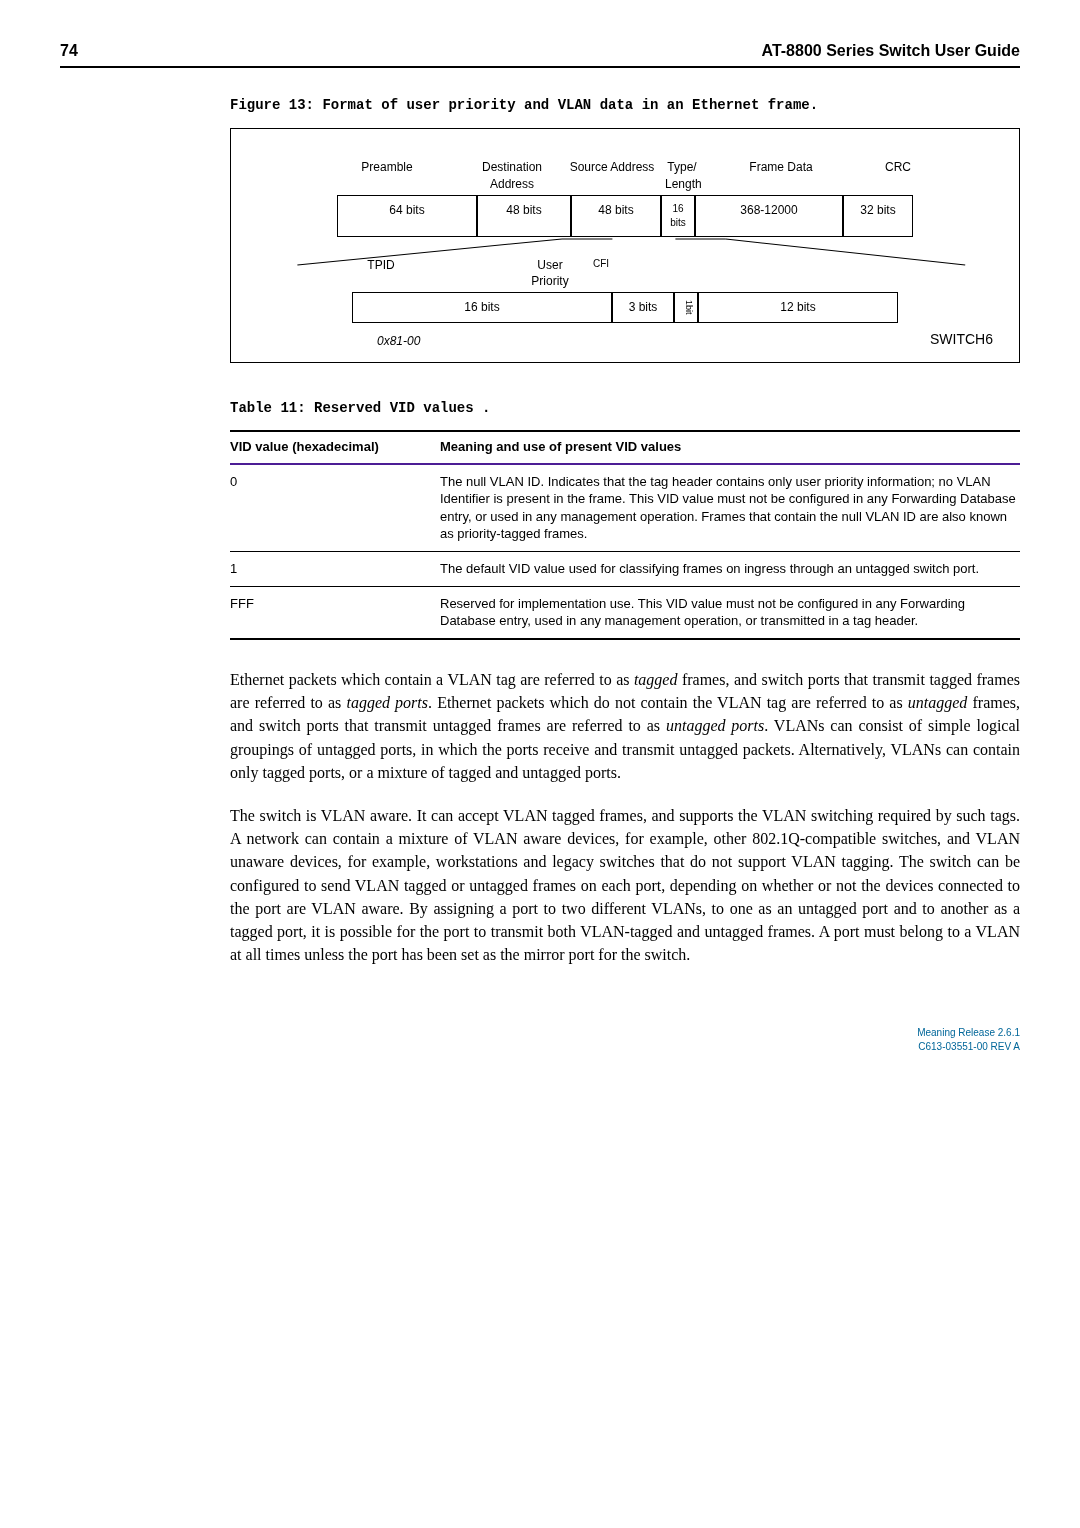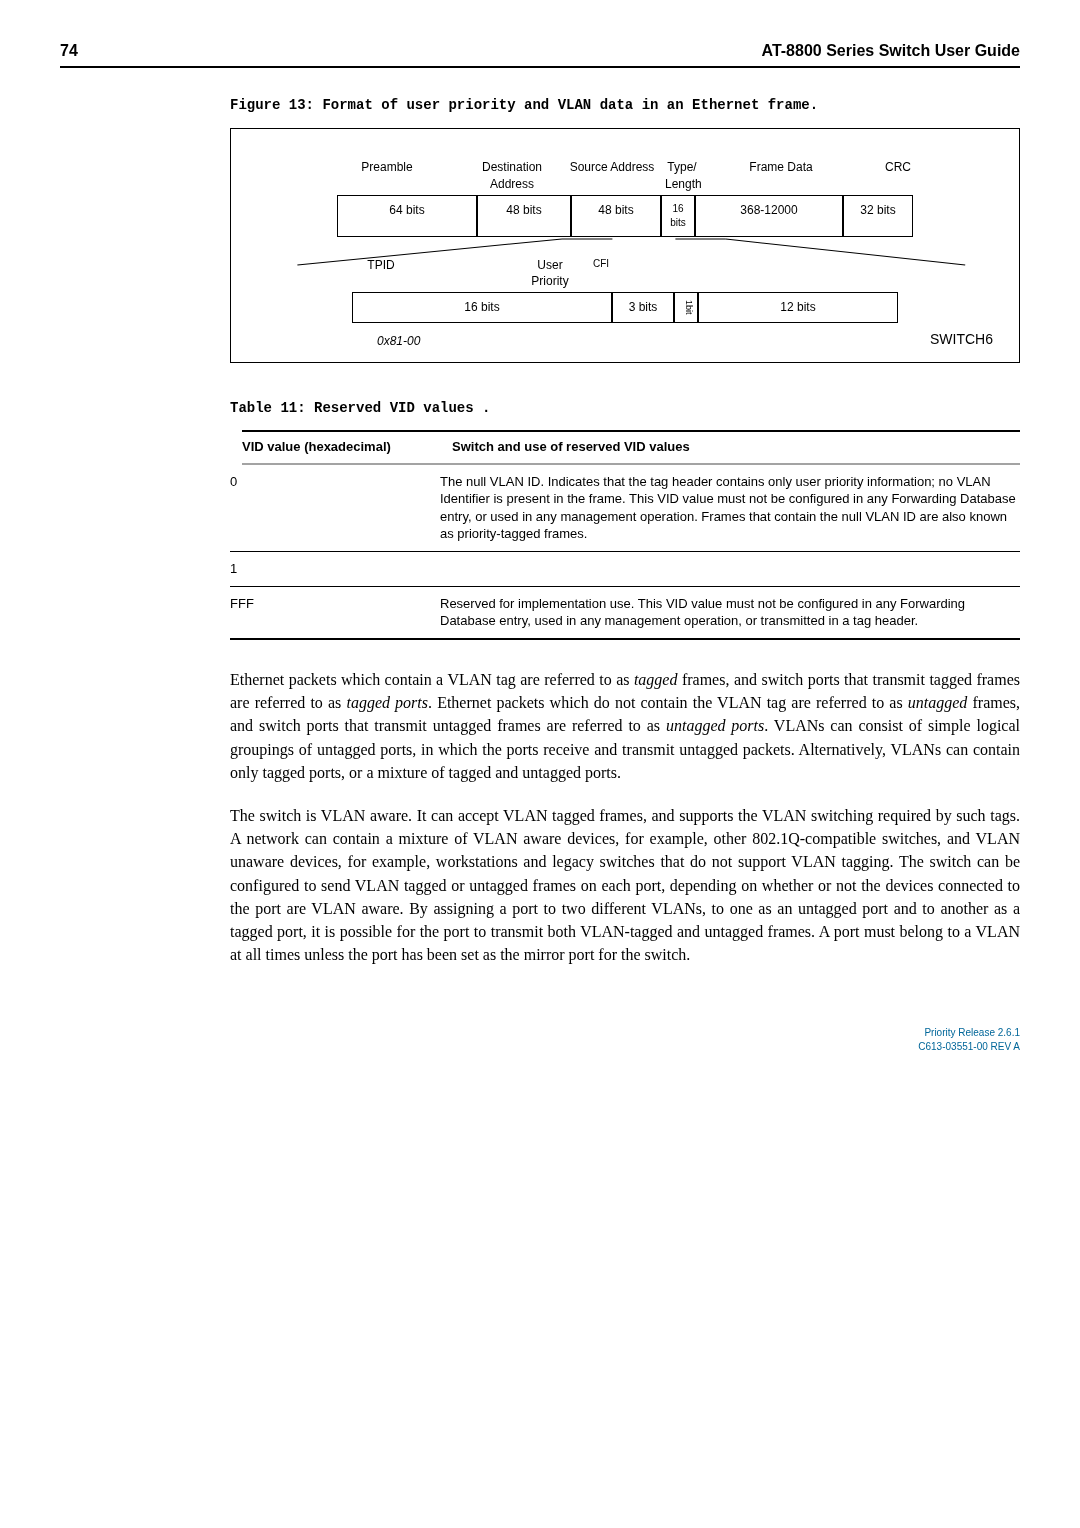--- a/index.html
+++ b/index.html
@@ -73,25 +73,24 @@
   .figure-box .diag-lines svg { width: 100%; height: 30px; }
 
   .table-wrap {
     margin-left: 170px;
     margin-bottom: 28px;
     font-family: Arial, Helvetica, sans-serif;
     font-size: 13px;
   }
   .table-wrap .thead {
     border-top: 2px solid #000;
-    border-bottom: 2px solid #a3a3a3;
+    border-bottom: 2px solid #4c1d95;
     padding: 6px 0;
     font-weight: bold;
     display: flex;
-    margin-left: 12px;
   }
   .table-wrap .trow {
     border-bottom: 1px solid #000;
     padding: 8px 0;
     display: flex;
   }
   .table-wrap .trow:last-child { border-bottom: 2px solid #000; }
   .table-wrap .c1 { width: 210px; flex-shrink: 0; }
   .table-wrap .c2 { flex: 1; line-height: 1.35; }
   .body-text {
@@ -163,37 +162,38 @@
     <div class="ital">0x81-00</div>
     <div class="sw">SWITCH6</div>
   </div>
 </div>
 
 <div class="table-caption">Table 11: Reserved VID values .</div>
 
 <div class="table-wrap">
   <div class="thead">
     <div class="c1">VID value (hexadecimal)</div>
-    <div class="c2">Switch and use of reserved VID values</div>
+    <div class="c2">Meaning and use of present VID values</div>
   </div>
   <div class="trow">
     <div class="c1">0</div>
     <div class="c2">The null VLAN ID. Indicates that the tag header contains only user priority information; no VLAN Identifier is present in the frame. This VID value must not be configured in any Forwarding Database entry, or used in any management operation. Frames that contain the null VLAN ID are also known as priority-tagged frames.</div>
   </div>
   <div class="trow">
     <div class="c1">1</div>
+    <div class="c2">The default VID value used for classifying frames on ingress through an untagged switch port.</div>
   </div>
   <div class="trow">
     <div class="c1">FFF</div>
     <div class="c2">Reserved for implementation use. This VID value must not be configured in any Forwarding Database entry, used in any management operation, or transmitted in a tag header.</div>
   </div>
 </div>
 
 <div class="body-text">
   <span>Ethernet packets which contain a VLAN tag are referred to as </span><em class="it">tagged</em><span> frames, and switch ports that transmit tagged frames are referred to as </span><em class="it">tagged ports</em><span>. Ethernet packets which do not contain the VLAN tag are referred to as </span><em class="it">untagged</em><span> frames, and switch ports that transmit untagged frames are referred to as </span><em class="it">untagged ports</em><span>. VLANs can consist of simple logical groupings of untagged ports, in which the ports receive and transmit untagged packets. Alternatively, VLANs can contain only tagged ports, or a mixture of tagged and untagged ports.</span>
 </div>
 
 <div class="body-text">The switch is VLAN aware. It can accept VLAN tagged frames, and supports the VLAN switching required by such tags. A network can contain a mixture of VLAN aware devices, for example, other 802.1Q-compatible switches, and VLAN unaware devices, for example, workstations and legacy switches that do not support VLAN tagging. The switch can be configured to send VLAN tagged or untagged frames on each port, depending on whether or not the devices connected to the port are VLAN aware. By assigning a port to two different VLANs, to one as an untagged port and to another as a tagged port, it is possible for the port to transmit both VLAN-tagged and untagged frames. A port must belong to a VLAN at all times unless the port has been set as the mirror port for the switch.</div>
 
 <div class="footer-right">
-  <div>Priority Release 2.6.1</div>
+  <div>Meaning Release 2.6.1</div>
   <div>C613-03551-00 REV A</div>
 </div>
 
 </body></html>

